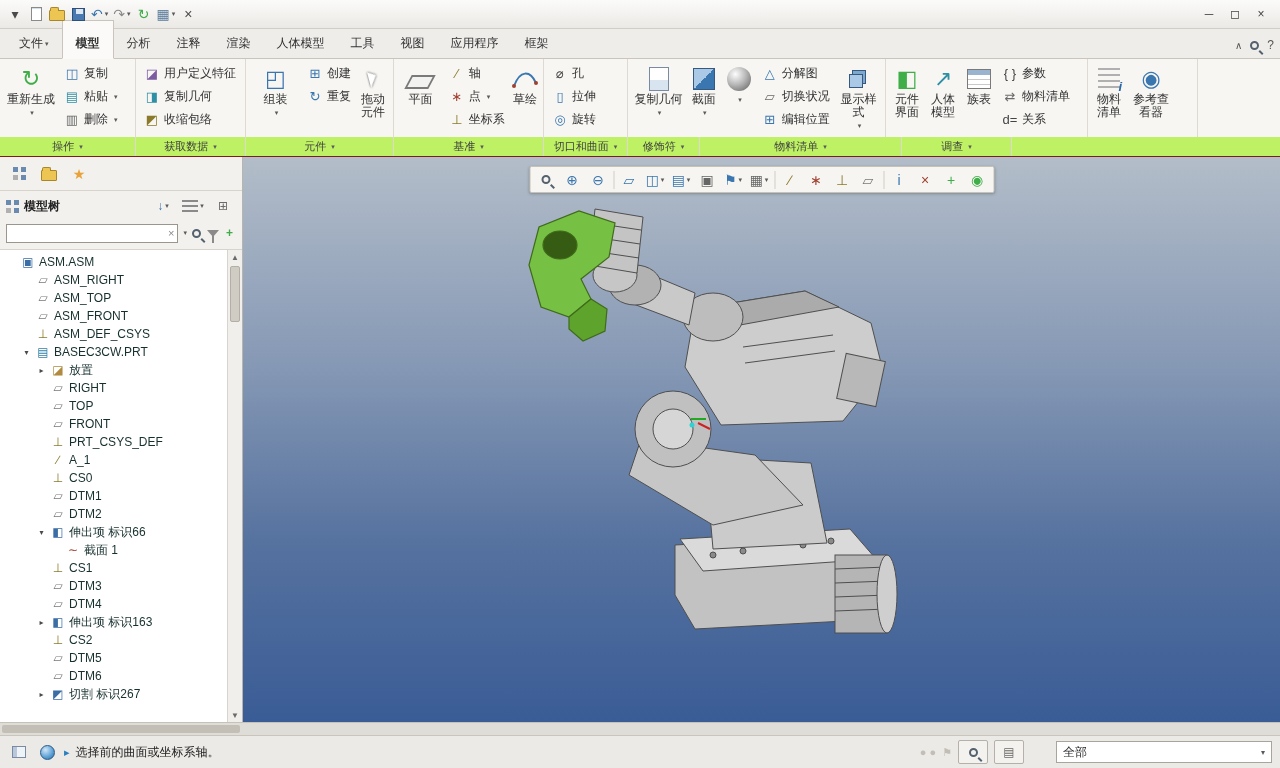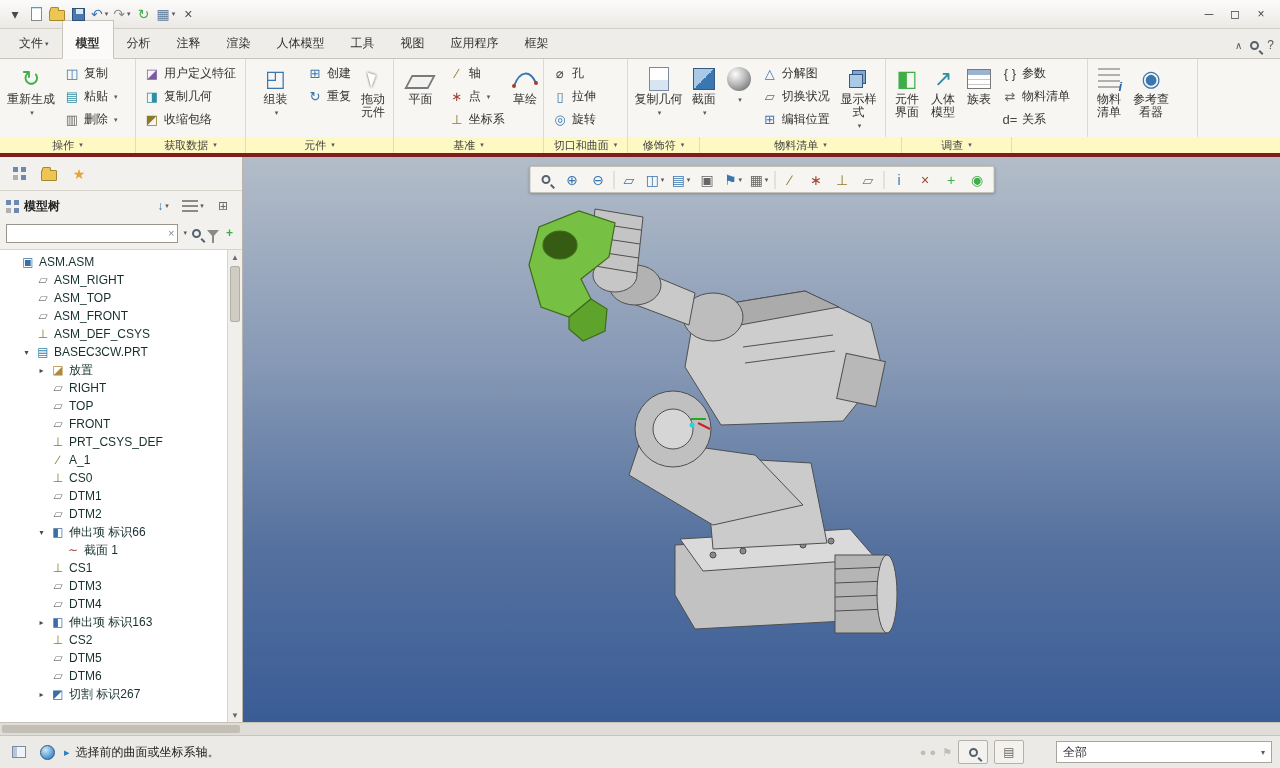--- a/index.html
+++ b/index.html
@@ -37,21 +37,21 @@
   .w-op{width:136px}.w-gd{width:110px}.w-cmp{width:148px}.w-dat{width:150px}.w-cut{width:84px}.w-mod{width:72px}.w-md{width:258px}.w-mi{width:202px}.w-inv{width:110px}
   .bigbtn { width:54px; height:72px; display:flex; flex-direction:column; align-items:center; justify-content:flex-start; text-align:center; line-height:13px; padding-top:3px; border-radius:2px; }
   .bigbtn.w2 { width:34px; }
   .bigbtn.w3 { width:46px; }
   .bicon { height:28px; display:flex; align-items:center; justify-content:center; font-size:22px; line-height:1; }
   .blabel { font-size:12px; color:#333; }
   .scol { display:flex; flex-direction:column; justify-content:flex-start; }
   .smallbtn { height:23px; display:flex; align-items:center; gap:4px; padding:0 4px; border-radius:2px; white-space:nowrap; color:#333; }
   .si { width:16px; height:16px; display:inline-flex; align-items:center; justify-content:center; font-size:13px; line-height:1; }
   .c-blue{color:#3a76b0}.c-green{color:#3fae49}.c-olive{color:#8a7a2a}.c-red{color:#a04030}.c-gray{color:#6a6a6a}.c-teal{color:#2f8fa5}.c-dark{color:#444}.c-purple{color:#7a5aa0}
-  .glabels { height:20px; background:#fef9c3; border-bottom:4px solid #7f1d1d; display:flex; }
+  .glabels { height:20px; background:#bef264; border-bottom:1px solid #7f1d1d; display:flex; }
   .glabel { display:flex; align-items:center; justify-content:center; gap:3px; font-size:11px; color:#3f3f3f; border-right:1px solid #dedad2; }
   .ic-plane { width:24px; height:14px; border:2px solid #7a7a7a; background:#f2f2f0; transform:skewX(-28deg); margin-top:6px; }
   .ic-dots { width:24px; height:24px; background-image:radial-gradient(#4a78b0 2px, transparent 2.6px); background-size:8px 8px; background-position:1px 1px; }
   .ic-sphere { width:24px; height:24px; border-radius:50%; background:radial-gradient(circle at 35% 30%, #fdfdfd, #b9b9b9 45%, #636363 95%); }
   .ic-docbig { width:20px; height:24px; background:#fff; border:1px solid #7a8aa0; box-shadow:inset 0 -14px 0 -4px #d8e4f0; }
   .ic-section { width:22px; height:22px; border:1px solid #35597f; background:linear-gradient(135deg,#a9c9e6 50%,#3a76b0 50%); }
   .ic-table { width:24px; height:20px; border:1px solid #7a7a7a; background:
       linear-gradient(#9ab4d0 0 5px, transparent 5px),
       repeating-linear-gradient(#fff 0 4px, #c9c9c9 4px 5px); }
   .ic-lines { width:16px; height:12px; background:repeating-linear-gradient(#8a8a8a 0 2px, transparent 2px 5px); }

